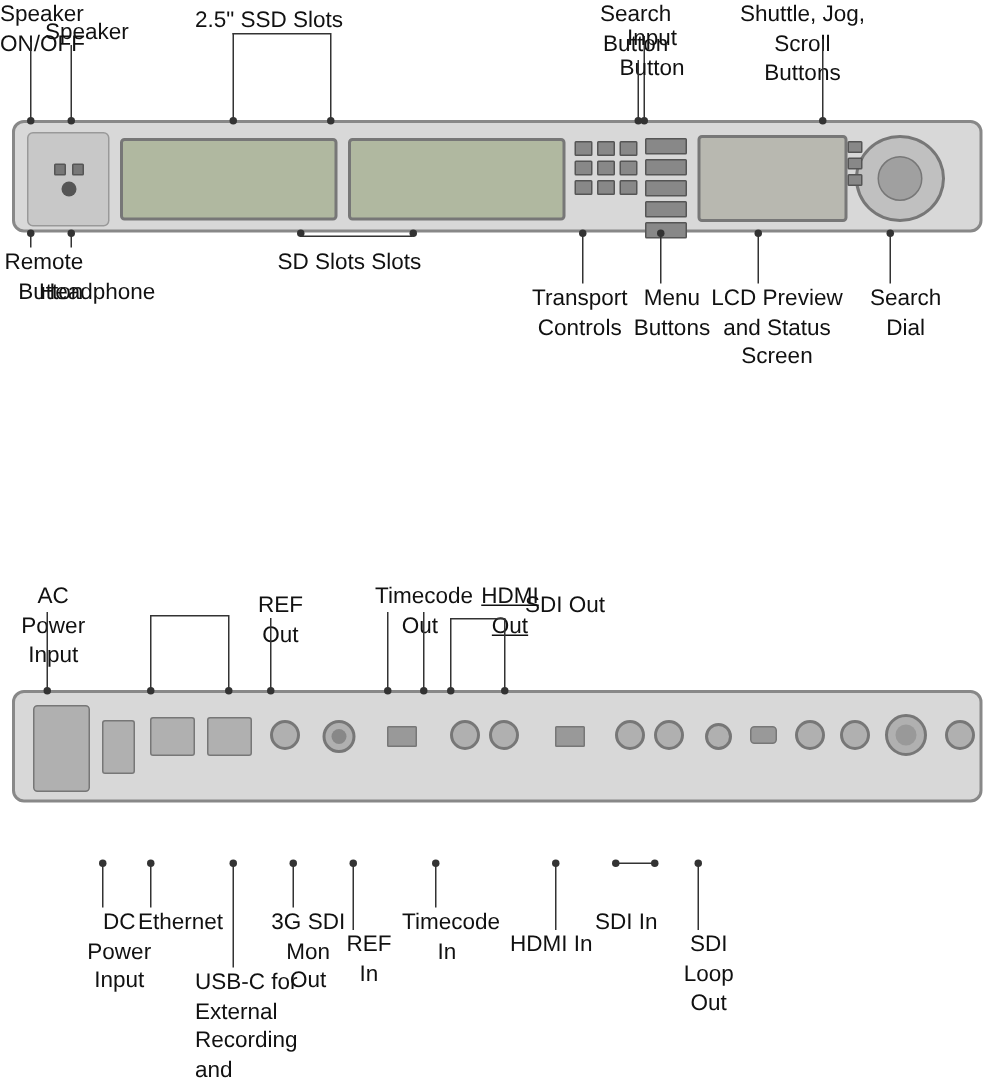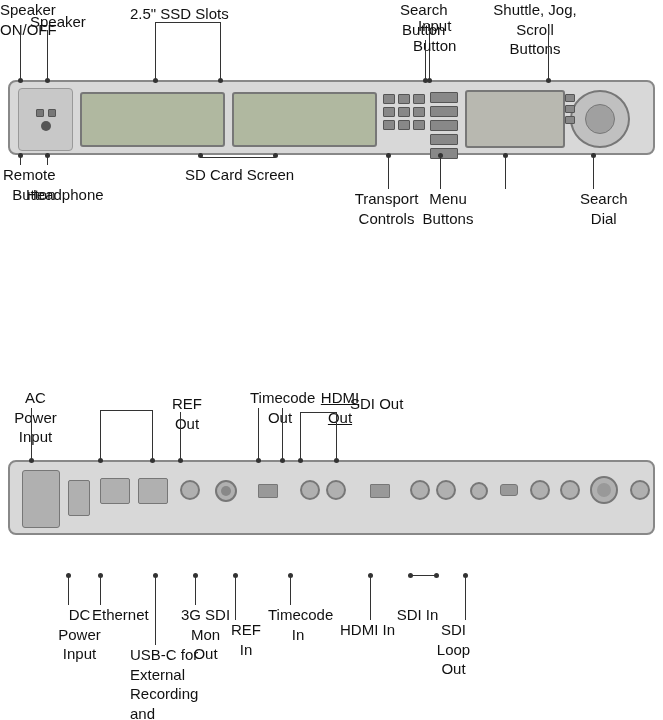--- a/index.html
+++ b/index.html
@@ -310,35 +310,36 @@
   <div class="connector-dot" style="left:548px; top:78px;"></div>
 
   <div class="label" style="left:3px; top:165px; text-align:right;">Remote<br>Button</div>
   <div class="v-line" style="left:20px; top:155px; height:10px;"></div>
   <div class="connector-dot" style="left:20px; top:153px;"></div>
 
   <div class="label" style="left:26px; top:185px;">Headphone</div>
   <div class="v-line" style="left:47px; top:155px; height:10px;"></div>
   <div class="connector-dot" style="left:47px; top:153px;"></div>
 
-  <div class="label" style="left:185px; top:165px;">SD Card Screen</div>
+  <div class="label" style="left:185px; top:165px;">SD Slots Slots</div>
   <div class="h-line" style="left:200px; top:157px; width:75px;"></div>
   <div class="v-line" style="left:200px; top:155px; height:2px;"></div>
   <div class="v-line" style="left:275px; top:155px; height:2px;"></div>
   <div class="connector-dot" style="left:200px; top:153px;"></div>
   <div class="connector-dot" style="left:275px; top:153px;"></div>
 
   <div class="label" style="left:354px; top:189px; width:65px; text-align:center;">Transport<br>Controls</div>
   <div class="v-line" style="left:388px; top:155px; height:34px;"></div>
   <div class="connector-dot" style="left:388px; top:153px;"></div>
 
   <div class="label" style="left:418px; top:189px; width:60px; text-align:center;">Menu<br>Buttons</div>
   <div class="v-line" style="left:440px; top:155px; height:34px;"></div>
   <div class="connector-dot" style="left:440px; top:153px;"></div>
 
+  <div class="label" style="left:468px; top:189px; width:100px; text-align:center;">LCD Preview<br>and Status Screen</div>
   <div class="v-line" style="left:505px; top:155px; height:34px;"></div>
   <div class="connector-dot" style="left:505px; top:153px;"></div>
 
   <div class="label" style="left:580px; top:189px;">Search<br>Dial</div>
   <div class="v-line" style="left:593px; top:155px; height:34px;"></div>
   <div class="connector-dot" style="left:593px; top:153px;"></div>
 
 </div>
 
 <div class="bottom-diagram" style="margin-top:10px;">
@@ -440,17 +441,17 @@
   <div class="v-line" style="left:370px; top:225px; height:45px;"></div>
   <div class="connector-dot" style="left:370px; top:223px;"></div>
 
   <div class="label" style="left:390px; top:255px; text-align:center; width:55px;">SDI In</div>
   <div class="h-line" style="left:410px; top:225px; width:26px;"></div>
   <div class="v-line" style="left:410px; top:225px; height:2px;"></div>
   <div class="v-line" style="left:436px; top:225px; height:2px;"></div>
   <div class="connector-dot" style="left:410px; top:223px;"></div>
   <div class="connector-dot" style="left:436px; top:223px;"></div>
 
-  <div class="label" style="left:426px; top:270px; text-align:center; width:55px;">SDI Loop<br>Out</div>
+  <div class="label" style="left:445px; top:270px; text-align:center; width:55px;">SDI Loop<br>Out</div>
   <div class="v-line" style="left:465px; top:225px; height:45px;"></div>
   <div class="connector-dot" style="left:465px; top:223px;"></div>
 
 </div>
 
 </body></html>

